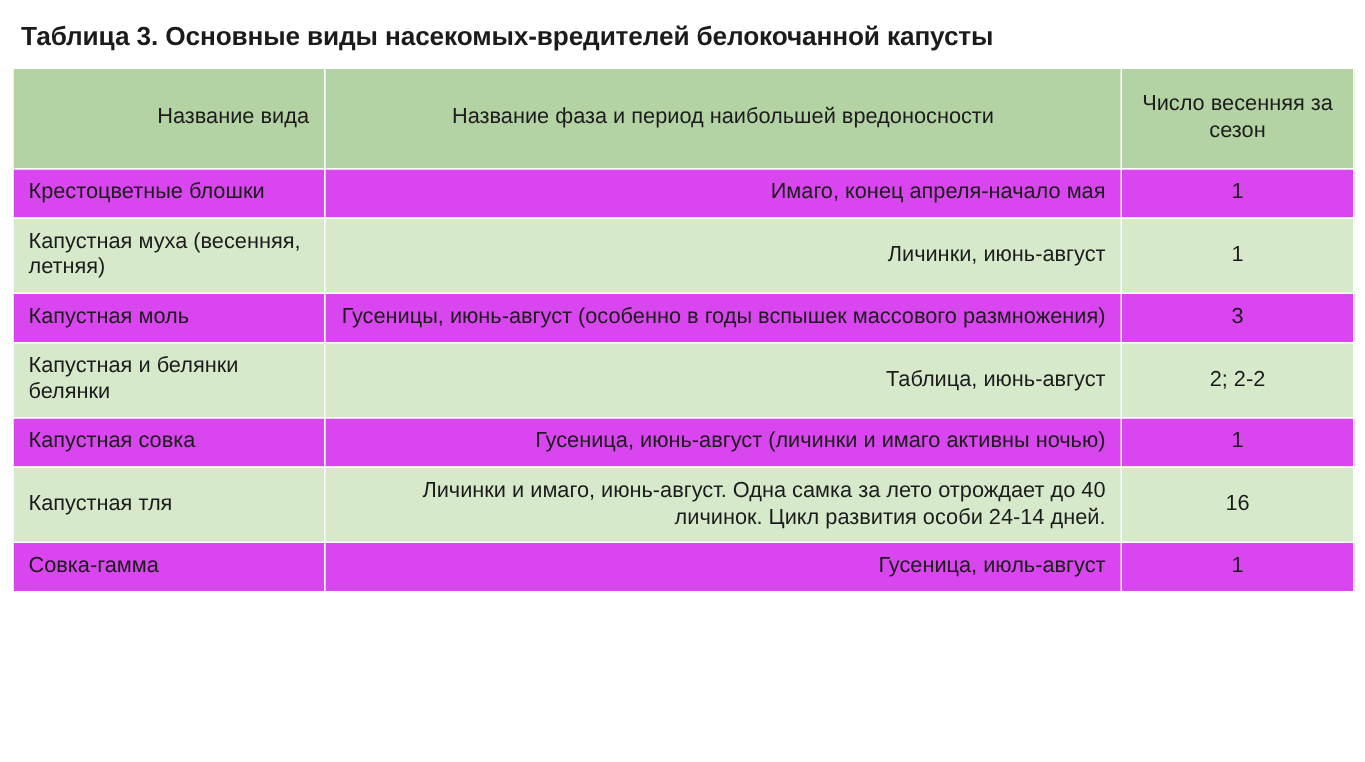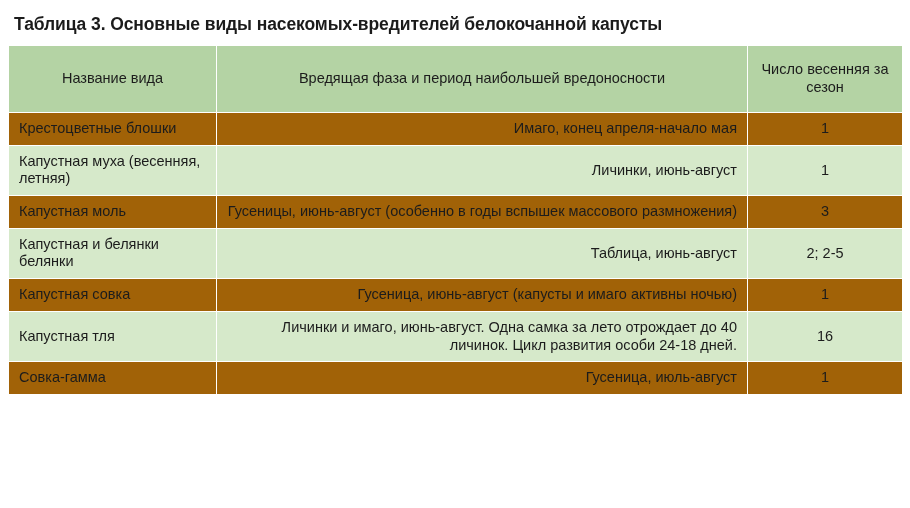--- a/index.html
+++ b/index.html
@@ -43,24 +43,24 @@
   }
   thead th {
     background: #b4d3a4;
     font-weight: normal;
     font-size: 15px;
     text-align: center;
     height: 52px;
     padding: 6px 10px;
   }
   thead th.col-name {
-    text-align: center;
+    text-align: right;
   }
   tbody td {
-    background: #a16207;
+    background: #d946ef;
   }
   tbody tr.alt td {
     background: #d6e9ca;
   }
   td.c-name {
     text-align: left;
   }
   td.c-phase {
     text-align: right;
   }
@@ -80,21 +80,21 @@
 
   <table class="tbl">
     <colgroup>
       <col class="w-name">
       <col class="w-phase">
       <col class="w-gen">
     </colgroup>
     <thead>
       <tr>
         <th class="col-name">Название вида</th>
-        <th>Вредящая фаза и период наибольшей вредоносности</th>
+        <th>Название фаза и период наибольшей вредоносности</th>
         <th>Число весенняя за сезон</th>
       </tr>
     </thead>
     <tbody>
       <tr>
         <td class="c-name">Крестоцветные блошки</td>
         <td class="c-phase">Имаго, конец апреля-начало мая</td>
         <td class="c-gen">1</td>
       </tr>
       <tr class="alt">
@@ -103,30 +103,30 @@
         <td class="c-gen">1</td>
       </tr>
       <tr>
         <td class="c-name">Капустная моль</td>
         <td class="c-phase">Гусеницы, июнь-август (особенно в годы вспышек массового размножения)</td>
         <td class="c-gen">3</td>
       </tr>
       <tr class="alt">
         <td class="c-name">Капустная и белянки белянки</td>
         <td class="c-phase">Таблица, июнь-август</td>
-        <td class="c-gen">2; 2-5</td>
+        <td class="c-gen">2; 2-2</td>
       </tr>
       <tr>
         <td class="c-name">Капустная совка</td>
-        <td class="c-phase">Гусеница, июнь-август (капусты и имаго активны ночью)</td>
+        <td class="c-phase">Гусеница, июнь-август (личинки и имаго активны ночью)</td>
         <td class="c-gen">1</td>
       </tr>
       <tr class="alt">
         <td class="c-name">Капустная тля</td>
-        <td class="c-phase">Личинки и имаго, июнь-август. Одна самка за лето отрождает до 40 личинок. Цикл развития особи 24-18 дней.</td>
+        <td class="c-phase">Личинки и имаго, июнь-август. Одна самка за лето отрождает до 40 личинок. Цикл развития особи 24-14 дней.</td>
         <td class="c-gen">16</td>
       </tr>
       <tr>
         <td class="c-name">Совка-гамма</td>
         <td class="c-phase">Гусеница, июль-август</td>
         <td class="c-gen">1</td>
       </tr>
     </tbody>
   </table>
 

